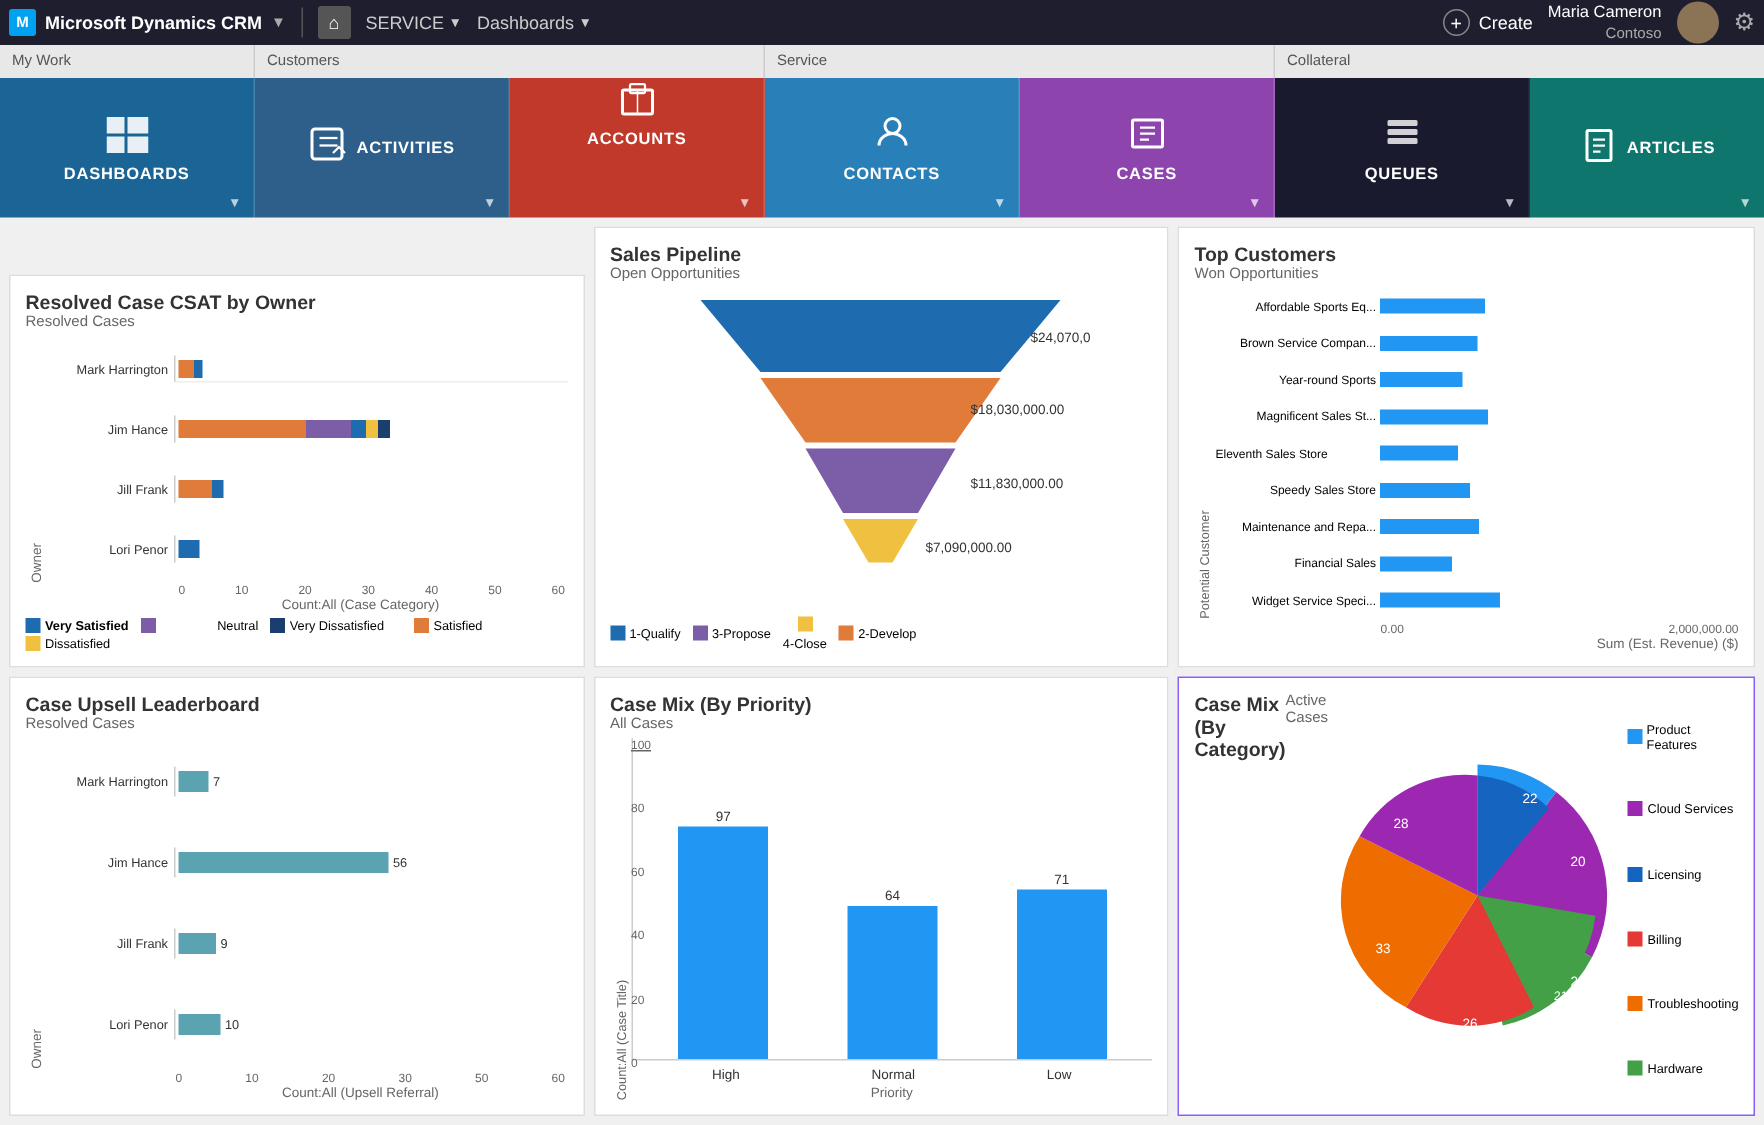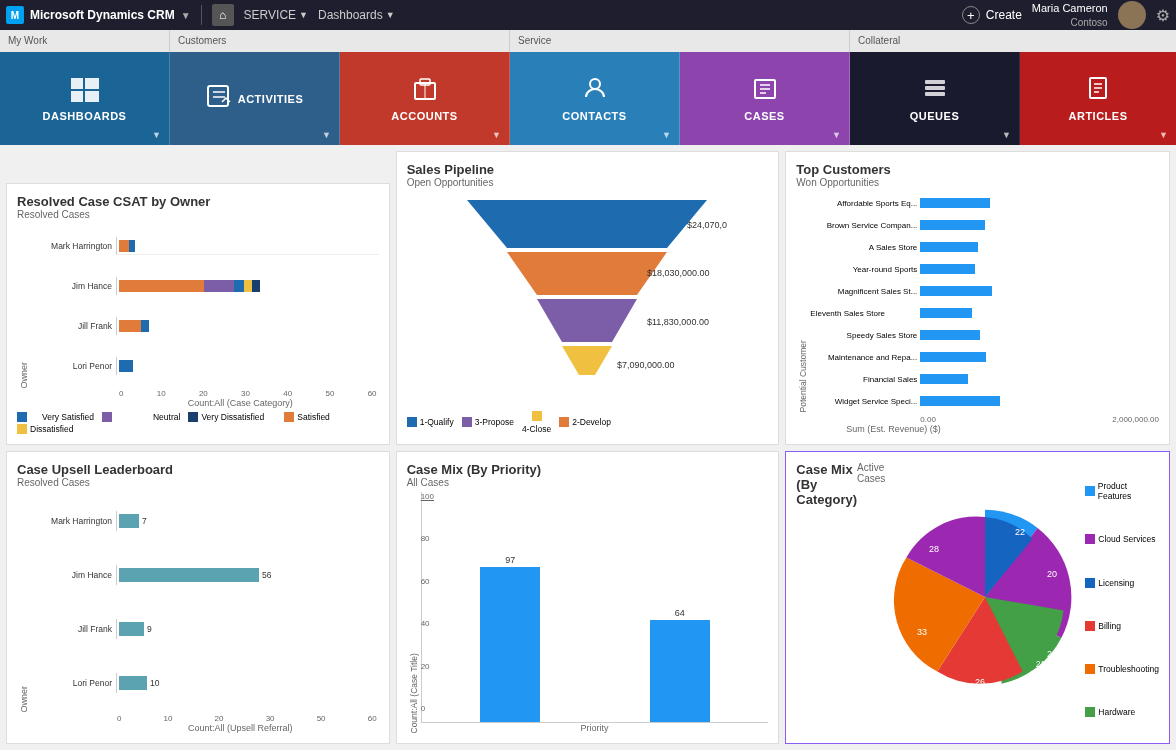--- a/index.html
+++ b/index.html
@@ -72,21 +72,21 @@
             <rect x="2" y="2" width="20" height="20" rx="2" fill="none" stroke="white" stroke-width="2"></rect>
             <line x1="7" y1="8" x2="19" y2="8" stroke="white" stroke-width="1.5"></line>
             <line x1="7" y1="13" x2="19" y2="13" stroke="white" stroke-width="1.5"></line>
             <path d="M16 18 L20 14 L24 18" fill="none" stroke="white" stroke-width="1.5"></path>
           </svg>
       </div>
       <span style="color:white;font-size:11px;font-weight:bold;letter-spacing:0.5px;">ACTIVITIES</span>
       <span style="position:absolute;bottom:5px;right:8px;color:rgba(255,255,255,0.7);font-size:9px;">▼</span>
     </div>
 
-    <div style="width:170px;height:93px;background:#c0392b;display:flex;flex-direction:column;align-items:center;justify-content:center;gap:6px;cursor:pointer;border-right:1px solid rgba(255,255,255,0.2);position:relative;">
+    <div style="width:170px;height:93px;background:#c0392b;display:flex;flex-direction:column;align-items:center;gap:6px;cursor:pointer;border-right:1px solid rgba(255,255,255,0.2);position:relative;">
       <div>
         <svg width="26" height="26" viewBox="0 0 26 26">
             <rect x="3" y="8" width="20" height="16" rx="1" fill="none" stroke="white" stroke-width="2"></rect>
             <rect x="8" y="4" width="10" height="6" rx="1" fill="none" stroke="white" stroke-width="1.5"></rect>
             <line x1="13" y1="8" x2="13" y2="24" stroke="white" stroke-width="1"></line>
           </svg>
       </div>
       <span style="color:white;font-size:11px;font-weight:bold;letter-spacing:0.5px;">ACCOUNTS</span>
       <span style="position:absolute;bottom:5px;right:8px;color:rgba(255,255,255,0.7);font-size:9px;">▼</span>
     </div>
@@ -120,21 +120,21 @@
         <svg width="26" height="26" viewBox="0 0 26 26">
             <rect x="3" y="5" width="20" height="4" rx="1" fill="white" opacity="0.8"></rect>
             <rect x="3" y="11" width="20" height="4" rx="1" fill="white" opacity="0.8"></rect>
             <rect x="3" y="17" width="20" height="4" rx="1" fill="white" opacity="0.8"></rect>
           </svg>
       </div>
       <span style="color:white;font-size:11px;font-weight:bold;letter-spacing:0.5px;">QUEUES</span>
       <span style="position:absolute;bottom:5px;right:8px;color:rgba(255,255,255,0.7);font-size:9px;">▼</span>
     </div>
 
-    <div style="flex:1;height:93px;background:#b91c1c;display:flex;flex-direction:column;align-items:center;justify-content:center;gap:6px;cursor:pointer;position:relative;">
+    <div style="flex:1;height:93px;background:#0f766e;display:flex;align-items:center;justify-content:center;gap:6px;cursor:pointer;position:relative;">
       <div>
         <svg width="26" height="26" viewBox="0 0 26 26">
             <rect x="5" y="3" width="16" height="20" rx="1" fill="none" stroke="white" stroke-width="2"></rect>
             <line x1="9" y1="9" x2="17" y2="9" stroke="white" stroke-width="1.5"></line>
             <line x1="9" y1="13" x2="17" y2="13" stroke="white" stroke-width="1.5"></line>
             <line x1="9" y1="17" x2="14" y2="17" stroke="white" stroke-width="1.5"></line>
           </svg>
       </div>
       <span style="color:white;font-size:11px;font-weight:bold;letter-spacing:0.5px;">ARTICLES</span>
       <span style="position:absolute;bottom:5px;right:8px;color:rgba(255,255,255,0.7);font-size:9px;">▼</span>
@@ -194,21 +194,21 @@
           <span>20</span>
           <span>30</span>
           <span>40</span>
           <span>50</span>
           <span>60</span>
       </div>
       <div style="text-align:center;font-size:9px;color:#666;margin-left:85px;">Count:All (Case Category)</div>
     </div>
 
     <div style="display:flex;flex-wrap:wrap;gap:2px 8px;margin-top:4px;">
-      <div style="display:flex;align-items:center;gap:15px;">
+      <div style="display:flex;align-items:center;gap:3px;font-weight:bold;">
         <div style="width:10px;height:10px;background:#1f6bb0;"></div>
         <span style="font-size:8.5px;">Very Satisfied</span>
       </div>
       <div style="display:flex;align-items:center;gap:3px;">
         <div style="width:10px;height:10px;background:#7b5ea7;"></div>
         <span style="font-size:8.5px;padding-left:38px;">Neutral</span>
       </div>
       <div style="display:flex;align-items:center;gap:3px;">
         <div style="width:10px;height:10px;background:#1a3f6f;"></div>
         <span style="font-size:8.5px;">Very Dissatisfied</span>
@@ -273,24 +273,20 @@
       <div style="flex:1;display:flex;flex-direction:column;justify-content:space-around;">
         <div style="display:flex;align-items:center;height:16px;">
           <div style="width:110px;font-size:8px;text-align:right;padding-right:3px;white-space:nowrap;overflow:hidden;">Affordable Sports Eq...</div>
           <div style="height:10px;background:#2196f3;width:70px;"></div>
         </div>
         <div style="display:flex;align-items:center;height:16px;">
           <div style="width:110px;font-size:8px;text-align:right;padding-right:3px;white-space:nowrap;overflow:hidden;">Brown Service Compan...</div>
           <div style="height:10px;background:#2196f3;width:65px;"></div>
         </div>
         <div style="display:flex;align-items:center;height:16px;">
-          <div style="width:110px;font-size:8px;text-align:right;padding-right:3px;">A Sales Store</div>
-          <div style="height:10px;background:#2196f3;width:58px;"></div>
-        </div>
-        <div style="display:flex;align-items:center;height:16px;">
           <div style="width:110px;font-size:8px;text-align:right;padding-right:3px;white-space:nowrap;overflow:hidden;">Year-round Sports</div>
           <div style="height:10px;background:#2196f3;width:55px;"></div>
         </div>
         <div style="display:flex;align-items:center;height:16px;">
           <div style="width:110px;font-size:8px;text-align:right;padding-right:3px;white-space:nowrap;overflow:hidden;">Magnificent Sales St...</div>
           <div style="height:10px;background:#2196f3;width:72px;"></div>
         </div>
         <div style="display:flex;align-items:center;height:16px;">
           <div style="width:110px;font-size:8px;text-align:left;padding-right:3px;white-space:nowrap;overflow:hidden;">Eleventh Sales Store</div>
           <div style="height:10px;background:#2196f3;width:52px;"></div>
@@ -310,21 +306,21 @@
         <div style="display:flex;align-items:center;height:16px;">
           <div style="width:110px;font-size:8px;text-align:right;padding-right:3px;white-space:nowrap;overflow:hidden;">Widget Service Speci...</div>
           <div style="height:10px;background:#2196f3;width:80px;"></div>
         </div>
       </div>
     </div>
     <div style="display:flex;justify-content:space-between;margin-left:124px;font-size:8px;color:#666;margin-top:2px;">
       <span>0.00</span>
         <span>2,000,000.00</span>
     </div>
-    <div style="text-align:left;font-size:9px;color:#666;margin-left:50px;">Sum (Est. Revenue) ($)</div>
+    <div style="text-align:right;font-size:9px;color:#666;margin-left:50px;">Sum (Est. Revenue) ($)</div>
   </div>
 
   <div style="background:white;border:1px solid #ddd;padding:10px;display:flex;flex-direction:column;">
     <div style="font-size:13px;font-weight:600;color:#333;">Case Upsell Leaderboard</div>
     <div style="font-size:10px;color:#666;margin-bottom:4px;">Resolved Cases</div>
     <div style="flex:1;display:flex;flex-direction:column;">
       <div style="display:flex;flex:1;">
         <div style="writing-mode:vertical-rl;transform:rotate(180deg);font-size:9px;color:#666;display:flex;align-items:center;width:14px;">Owner</div>
         <div style="flex:1;display:flex;flex-direction:column;justify-content:space-around;padding:2px 0;">
 
@@ -386,32 +382,41 @@
             <div style="display:flex;flex-direction:column;align-items:center;flex:1;">
               <span style="font-size:9px;color:#333;margin-bottom:2px;">97</span>
               <div style="width:100%;max-width:60px;background:#2196f3;height:155px;"></div>
             </div>
 
             <div style="display:flex;flex-direction:column;align-items:center;flex:1;">
               <span style="font-size:9px;color:#333;margin-bottom:2px;">64</span>
               <div style="width:100%;max-width:60px;background:#2196f3;height:102px;"></div>
             </div>
 
+            <div style="display:flex;flex-direction:column;align-items:center;flex:1;">
+              <span style="font-size:9px;color:#333;margin-bottom:2px;">71</span>
+              <div style="width:100%;max-width:60px;background:#2196f3;height:113px;"></div>
+            </div>
           </div>
         </div>
 
         <div style="position:absolute;left:0;top:0;height:calc(100% - 20px);display:flex;flex-direction:column;justify-content:space-between;">
           <span style="font-size:8px;color:#666;text-decoration:underline;">100</span>
           <span style="font-size:8px;color:#666;">80</span>
           <span style="font-size:8px;color:#666;">60</span>
           <span style="font-size:8px;color:#666;">40</span>
           <span style="font-size:8px;color:#666;">20</span>
           <span style="font-size:8px;color:#666;">0</span>
         </div>
 
+        <div style="display:flex;justify-content:space-around;padding:2px 10px;margin-top:2px;">
+          <span style="font-size:9px;color:#333;">High</span>
+          <span style="font-size:9px;color:#333;">Normal</span>
+          <span style="font-size:9px;color:#333;">Low</span>
+        </div>
         <div style="text-align:center;font-size:9px;color:#666;">Priority</div>
       </div>
     </div>
   </div>
 
   <div style="background:white;border:1px solid #8b5cf6;padding:10px;display:flex;flex-direction:row;">
     <div style="font-size:13px;font-weight:600;color:#333;">Case Mix (By Category)</div>
     <div style="font-size:10px;color:#666;margin-bottom:4px;">Active Cases</div>
     <div style="flex:1;display:flex;align-items:center;justify-content:center;">
       <svg width="200" height="185" viewBox="-100 -100 200 200">

